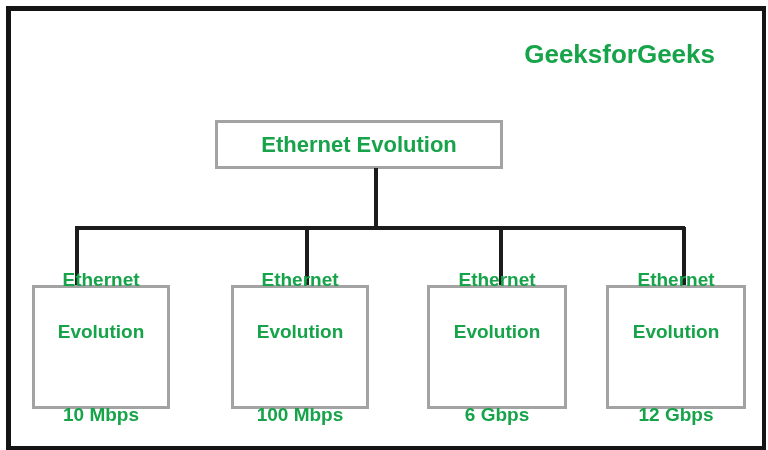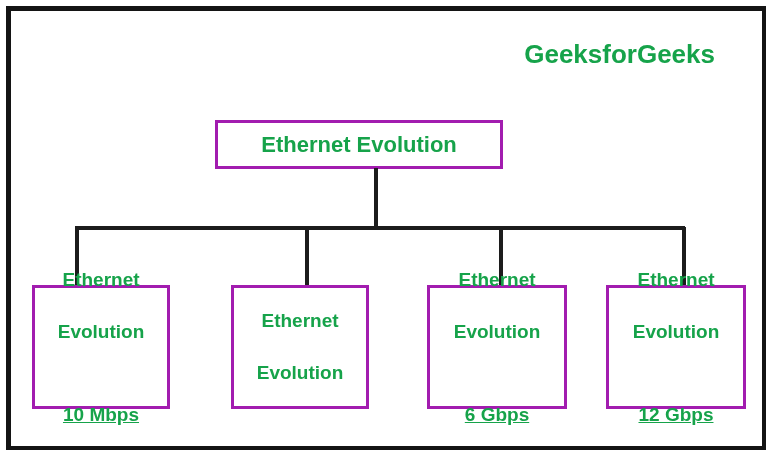--- a/index.html
+++ b/index.html
@@ -24,21 +24,21 @@
     top: 33px;
     right: 55px;
     font-size: 26px;
     font-weight: bold;
     color: #16a34a;
     letter-spacing: 0px;
     white-space: nowrap;
   }
   .node {
     position: absolute;
-    border: 3px solid #a21caf;
+    border: 3px solid #a3a3a3;
     background: #ffffff;
     display: flex;
     flex-direction: column;
     align-items: center;
     justify-content: center;
     text-align: center;
     color: #16a34a;
     font-weight: bold;
   }
   .root-node {
@@ -46,21 +46,21 @@
     width: 288px; height: 49px;
     font-size: 22px;
   }
   .child-node {
     top: 281px;
     height: 124px;
     font-size: 19px;
     line-height: 32px;
     gap: 16px;
   }
-  .child-node .speed { margin-top: 31px; text-decoration: underline; }
+  .child-node .speed { margin-top: 31px; }
   #child-1 { left: 28px;  width: 138px; }
   #child-2 { left: 227px; width: 138px; }
   #child-3 { left: 423px; width: 140px; }
   #child-4 { left: 602px; width: 140px; }
   .connector {
     position: absolute;
     background: #1c1c1c;
   }
   .root-stub   { left: 369.5px; top: 164px;   width: 2.5px;  height: 58px; }
   .rail        { left: 71px;    top: 221.5px; width: 609.5px; height: 2.5px; }
@@ -92,20 +92,21 @@
 
   <div class="node child-node" id="child-1">
     <span>Ethernet</span>
     <span>Evolution</span>
     <span class="speed">10 Mbps</span>
   </div>
 
   <div class="node child-node" id="child-2">
     <span>Ethernet</span>
     <span>Evolution</span>
+    <span class="speed">100 Mbps</span>
   </div>
 
   <div class="node child-node" id="child-3">
     <span>Ethernet</span>
     <span>Evolution</span>
     <span class="speed">6 Gbps</span>
   </div>
 
   <div class="node child-node" id="child-4">
     <span>Ethernet</span>

